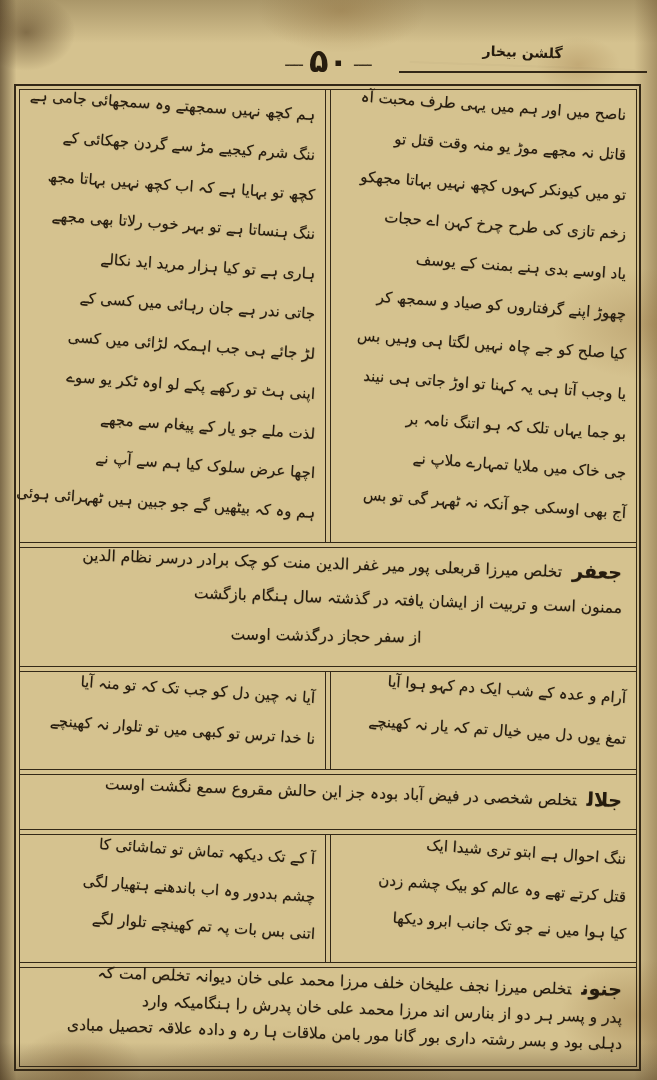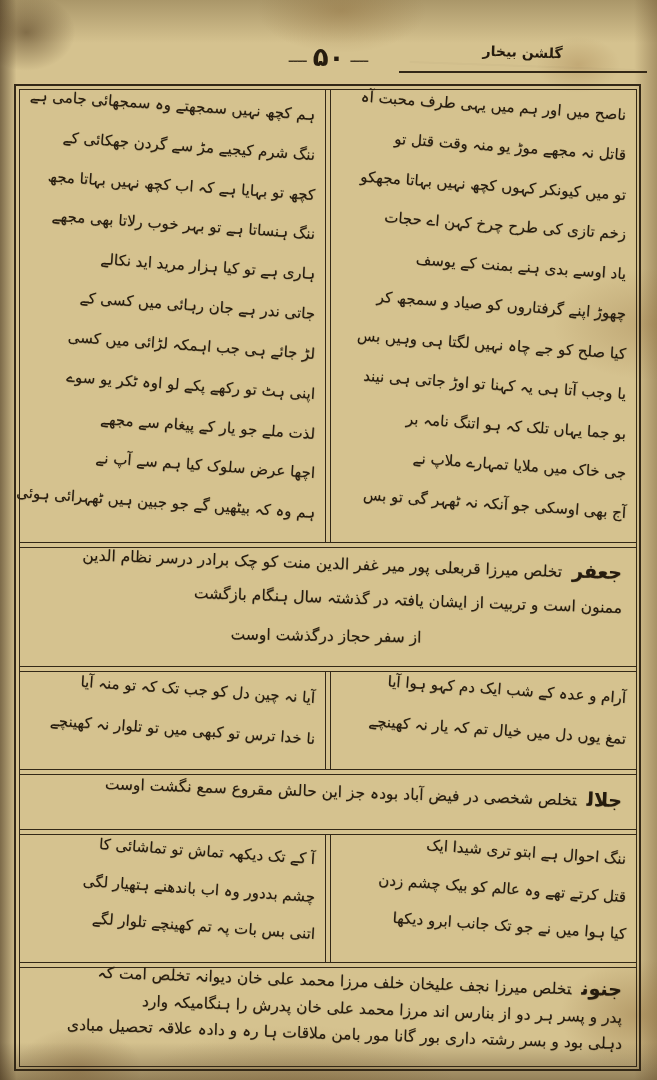--- a/index.html
+++ b/index.html
@@ -27,21 +27,21 @@
   .book-title{
     position:absolute;right:22px;top:4px;width:225px;
     text-align:center;font-size:14px;font-weight:700;
     transform:rotate(2deg);
     padding-bottom:5px;
     border-bottom:2px solid #33281706;
   }
   .title-rule{position:absolute;right:10px;top:31px;width:248px;border-bottom:2.5px solid #332817;}
   .pagenum-wrap{position:absolute;left:50%;top:2px;transform:translateX(-50%);
     display:flex;align-items:center;gap:6px;font-weight:700;}
-  .pagenum{font-size:26px;letter-spacing:1px;}
+  .pagenum{font-size:32px;letter-spacing:1px;}
   .flourish{font-size:13px;opacity:.85;letter-spacing:-2px;}
   
   .frame{position:absolute;left:14px;right:16px;top:84px;bottom:9px;border:2px solid #332817;}
   .frame-inner{position:absolute;inset:2.5px;border:1.2px solid #332817;display:flex;flex-direction:column;}
   .rule{height:4px;border-top:1.6px solid #332817;border-bottom:1.6px solid #332817;flex:none;}
   
   .verse{display:flex;direction:rtl;flex:none;}
   .vcol{flex:1 1 0;min-width:0;display:flex;flex-direction:column;justify-content:space-around;
         padding:6px 10px 8px 4px;}
   .vrule{width:4px;flex:none;border-left:1.6px solid #332817;border-right:1.6px solid #332817;}

